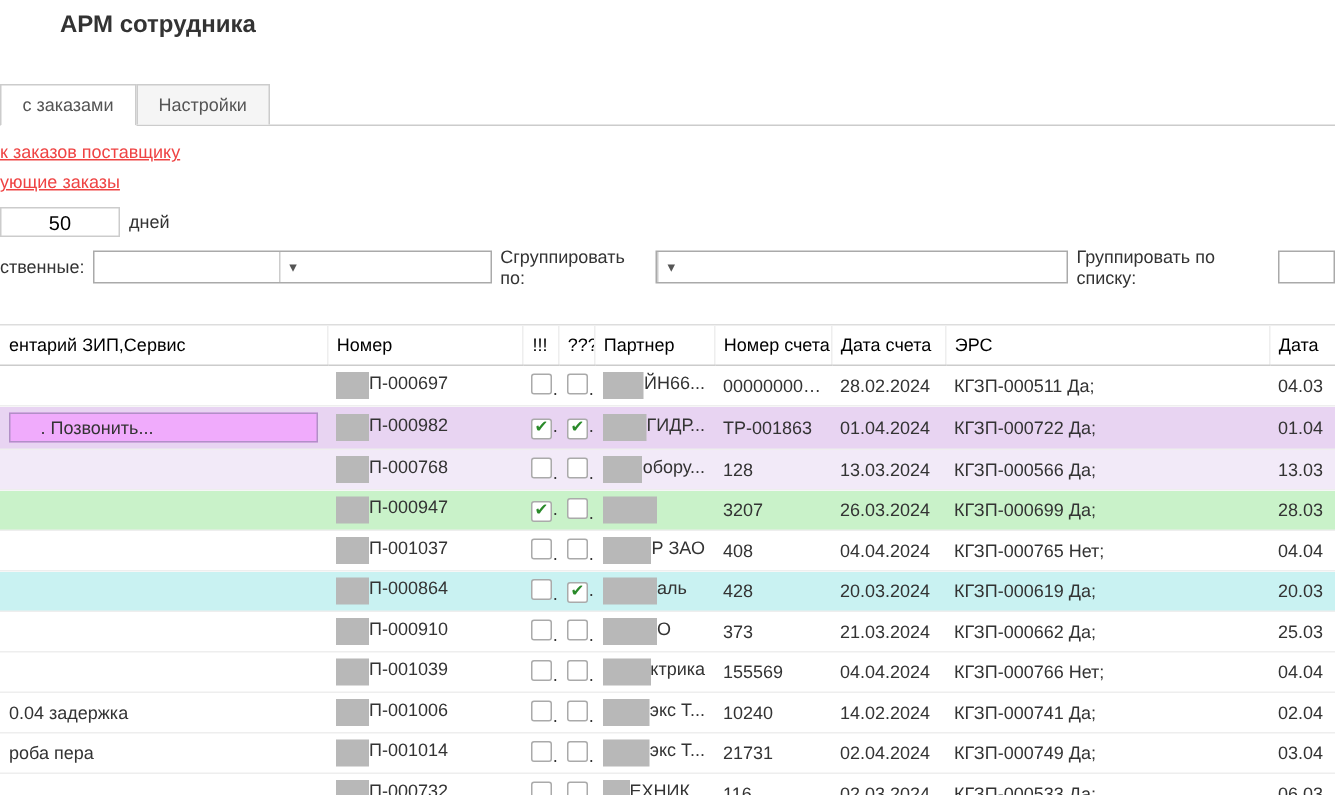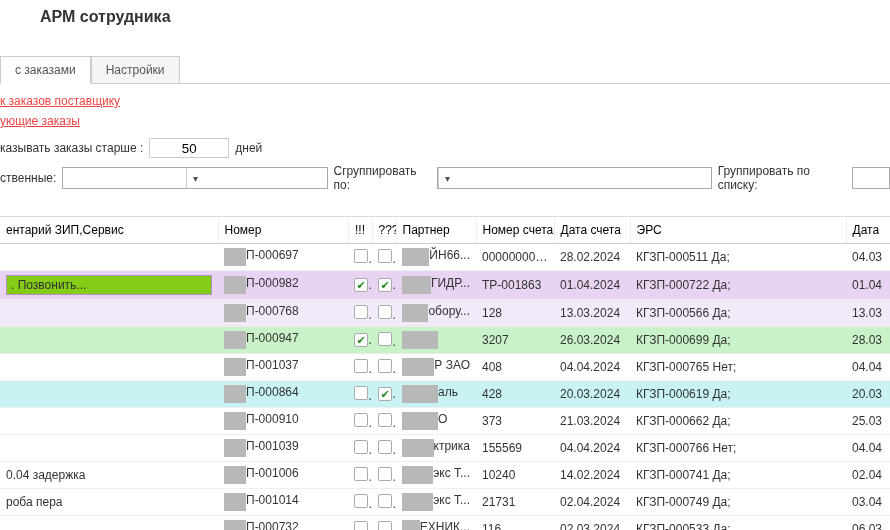--- a/index.html
+++ b/index.html
@@ -174,22 +174,22 @@
     background: #fff;
   }
   .chk.checked::after {
     content: "✔";
     color: #2a8a2a;
     font-size: 11px;
     line-height: 1;
   }
   .comment-box {
     border: 1px solid #b28fc7;
-    background: #84cc16;
-    padding: 2px 4px;
+    background: #f0abfc;
+    padding: 2px 20px;
     width: 206px;
     overflow: hidden;
   }
   .header-chk-col {
     text-align: center;
   }
 </style>
 </head>
 <body>
 
@@ -199,21 +199,20 @@
   <div class="tab active">с заказами</div>
   <div class="tab">Настройки</div>
 </div>
 
 <div class="links">
   <span class="link">к заказов поставщику</span>
   <span class="link">ующие заказы</span>
 </div>
 
 <div class="filter-row">
-  <span>казывать заказы старше :</span>
   <input class="num-input" value="50" style="">
   <span>дней</span>
 </div>
 
 <div class="filter-row">
   <span>ственные:</span>
   <div class="select-wrap resp">
     <div class="select-box-label">
       <span class="gray-block"></span>
       <span>Иван Александрович</span>

